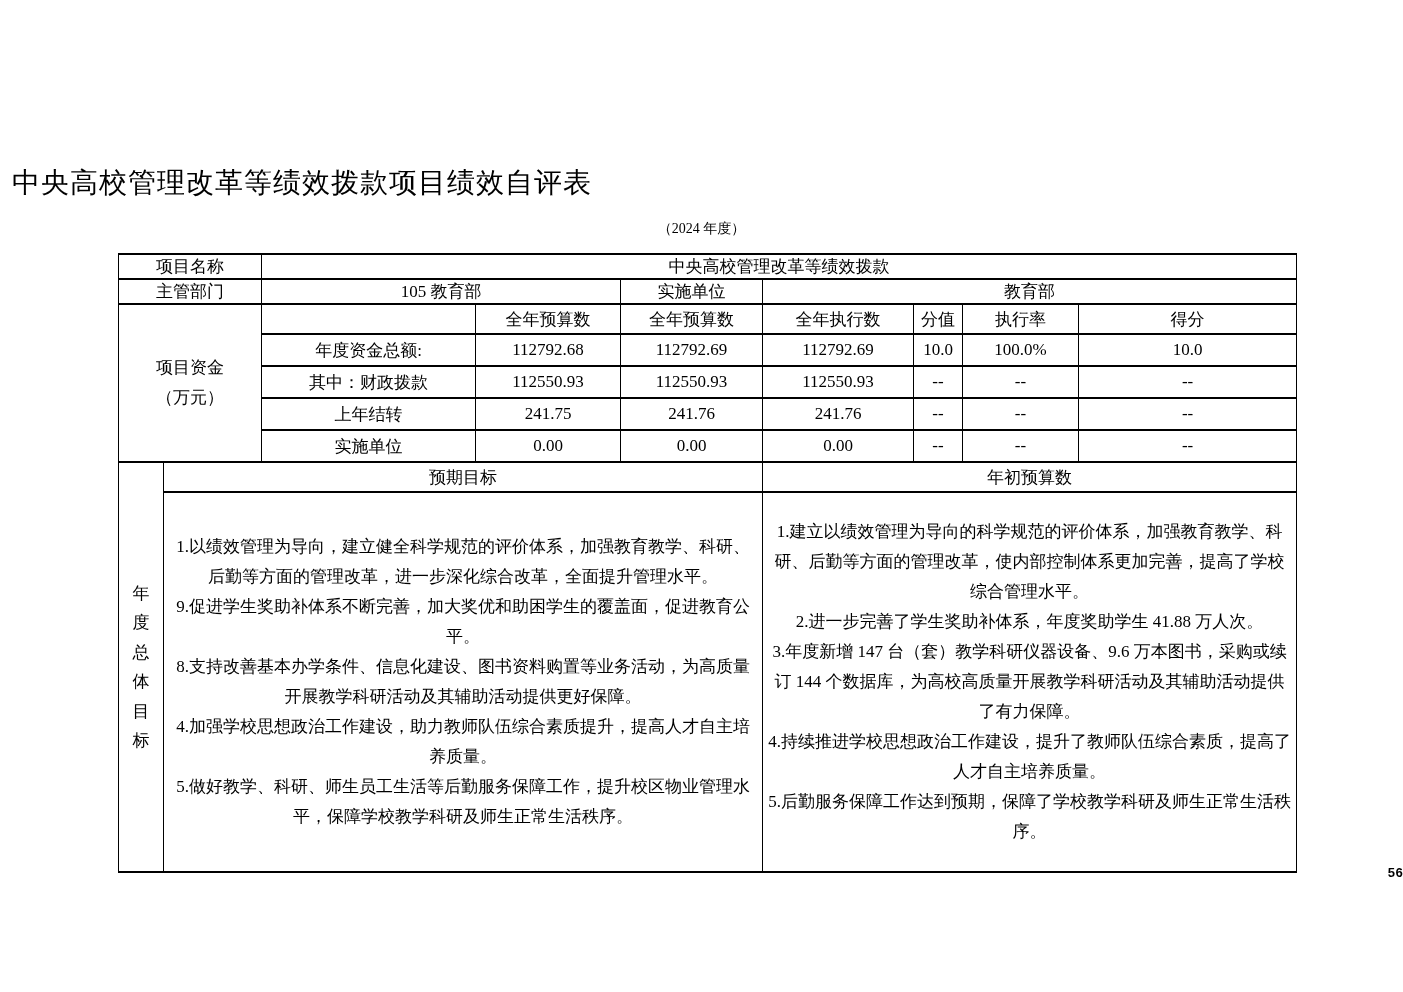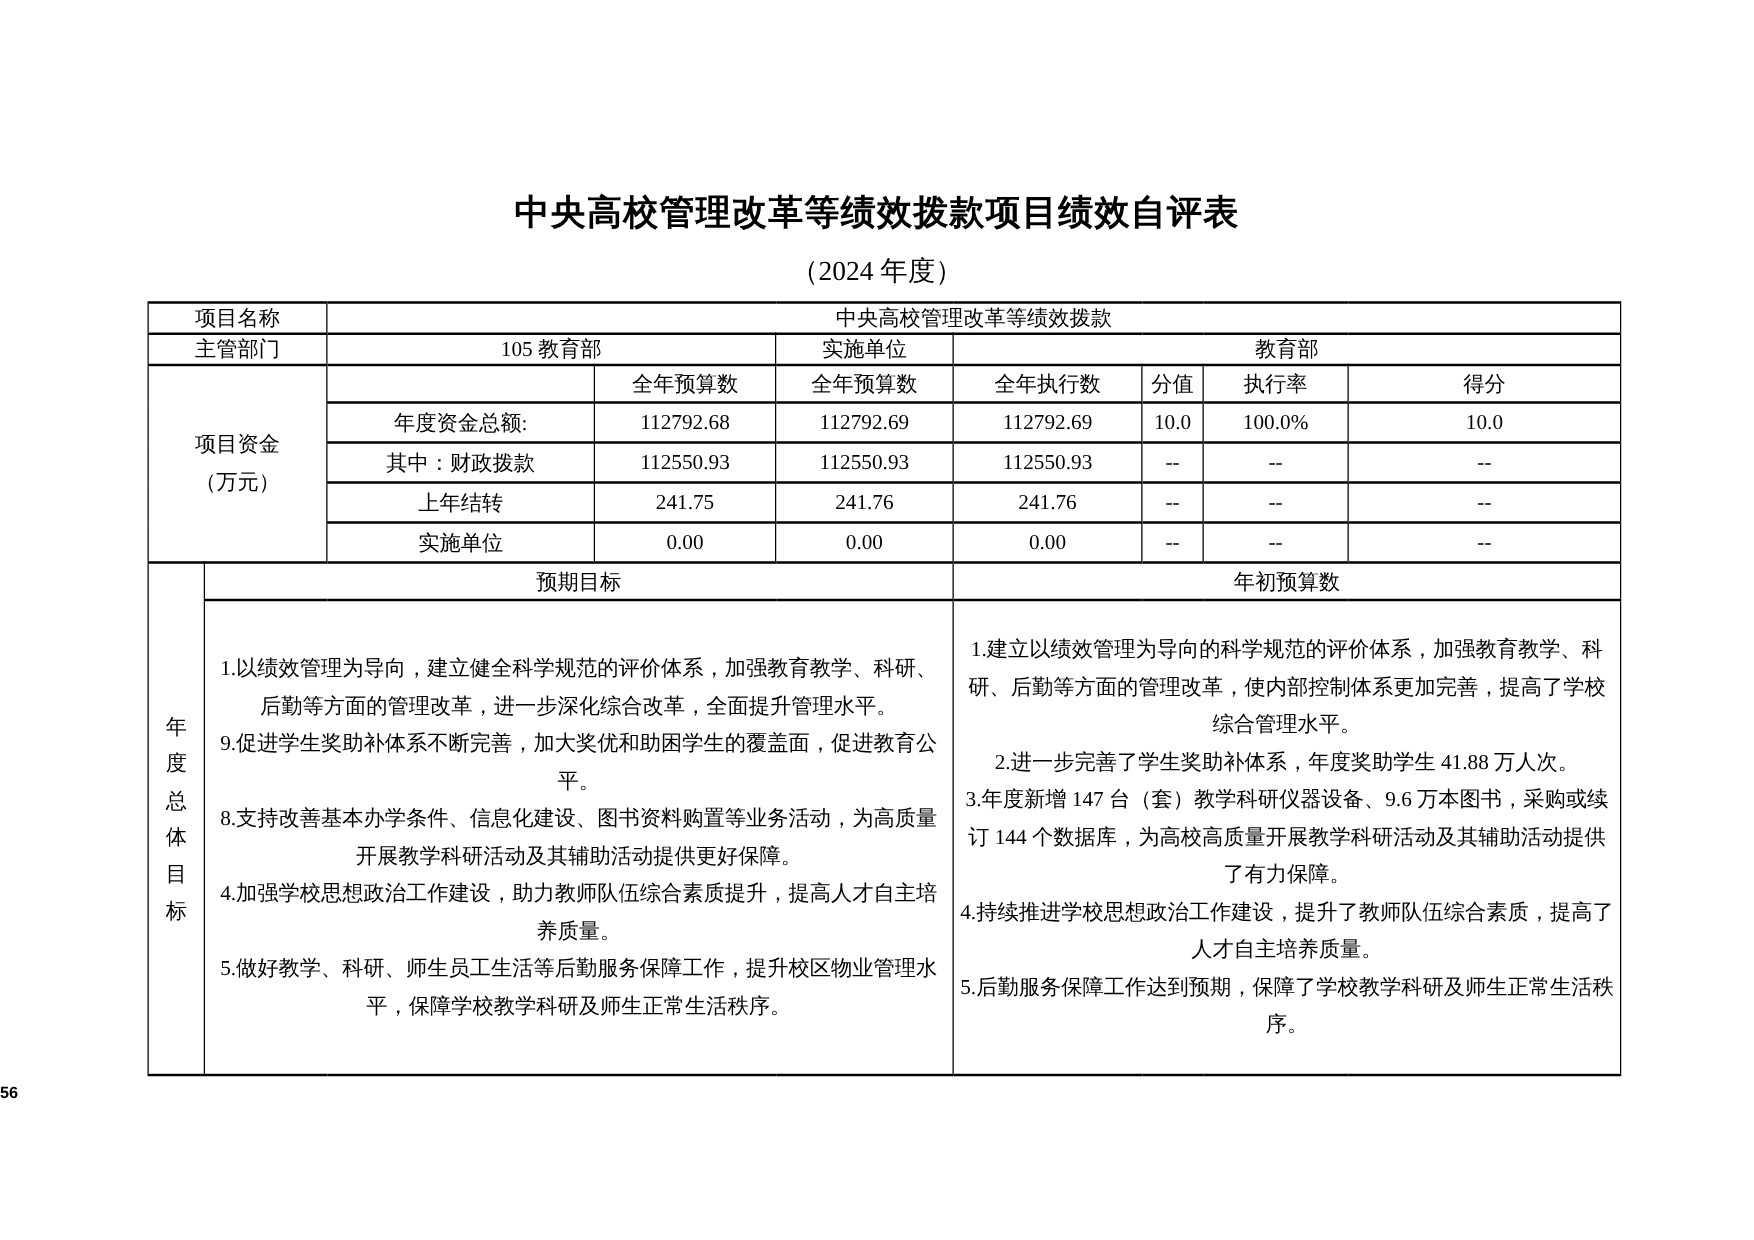--- a/index.html
+++ b/index.html
@@ -2,25 +2,25 @@
 <html><head>
 <meta charset="utf-8">
 <style>
   html,body{margin:0;padding:0;}
   body{
     width:1403px;height:992px;background:#ffffff;color:#000;
     font-family:"Liberation Serif","DejaVu Serif",serif;
     position:relative;overflow:hidden;
   }
   .doc-title{
-    margin:0;padding-top:153px;text-align:center;
-    font-size:28px;font-weight:bold;letter-spacing:1px;line-height:36px;
+    margin:12px;padding-top:153px;
+    font-size:28px;font-weight:normal;letter-spacing:1px;line-height:36px;
   }
   .doc-subtitle{
-    text-align:center;font-size:22px;line-height:22px;margin-top:17px;
+    text-align:center;font-size:14px;line-height:22px;margin-top:17px;
   }
   table.main-table{
     border-collapse:collapse;table-layout:fixed;
     width:1178px;margin:13px 0 0 118px;
   }
   table.main-table td{
     border-top:2px solid #000;border-bottom:2px solid #000;
     border-left:1.5px solid #000;border-right:1.5px solid #000;
     font-size:17px;text-align:center;vertical-align:middle;
     padding:0 4px;overflow:hidden;
@@ -38,22 +38,22 @@
   td.vertical-label div{line-height:29.5px;text-align:center;font-size:17px;}
   td.goals-cell{
     vertical-align:top;text-align:justify;
     padding:7px 9px 0 9px;
   }
   td.goals-cell p{
     margin:0;font-size:17px;line-height:30px;
   }
   .page-number{
     position:absolute;left:0;top:866px;width:1403px;
-    text-align:left;font-size:13px;font-weight:bold;
-    font-family:Liberation Sans, sans-serif;
+    text-align:right;font-size:13px;font-weight:bold;
+    font-family:Liberation Mono, monospace;
   }
 </style>
 </head>
 <body>
 
 <div class="page">
 
   <h1 class="doc-title">中央高校管理改革等绩效拨款项目绩效自评表</h1>
   <div class="doc-subtitle">（2024 年度）</div>
 

